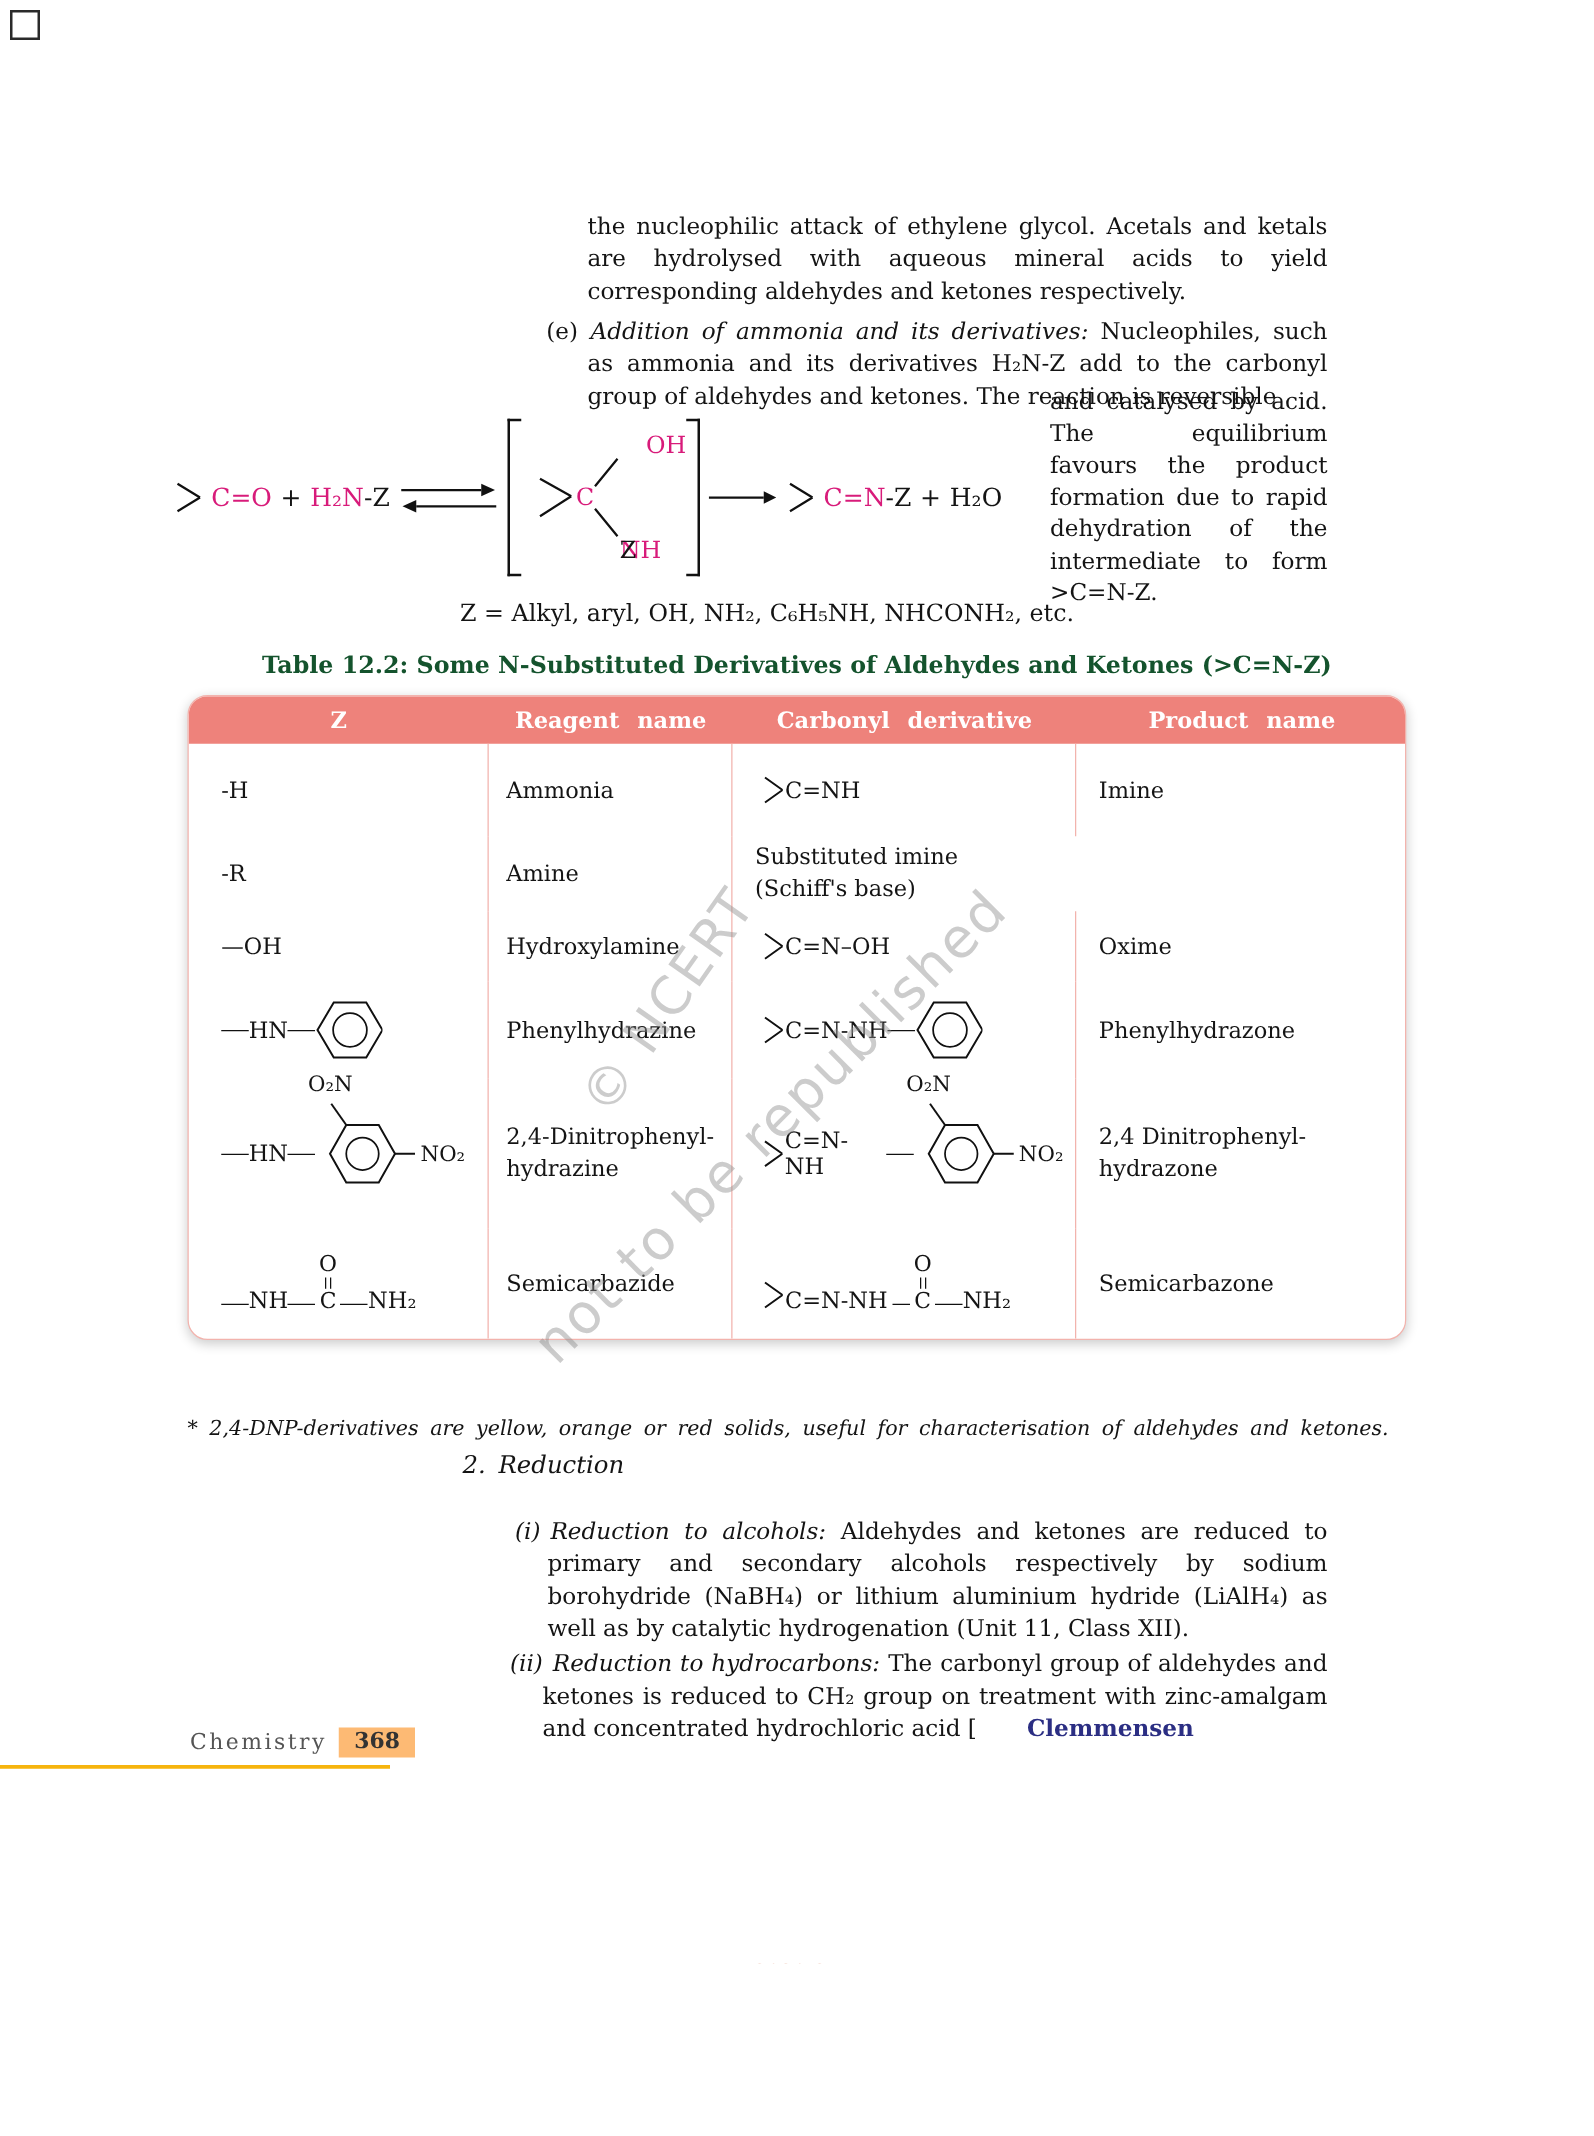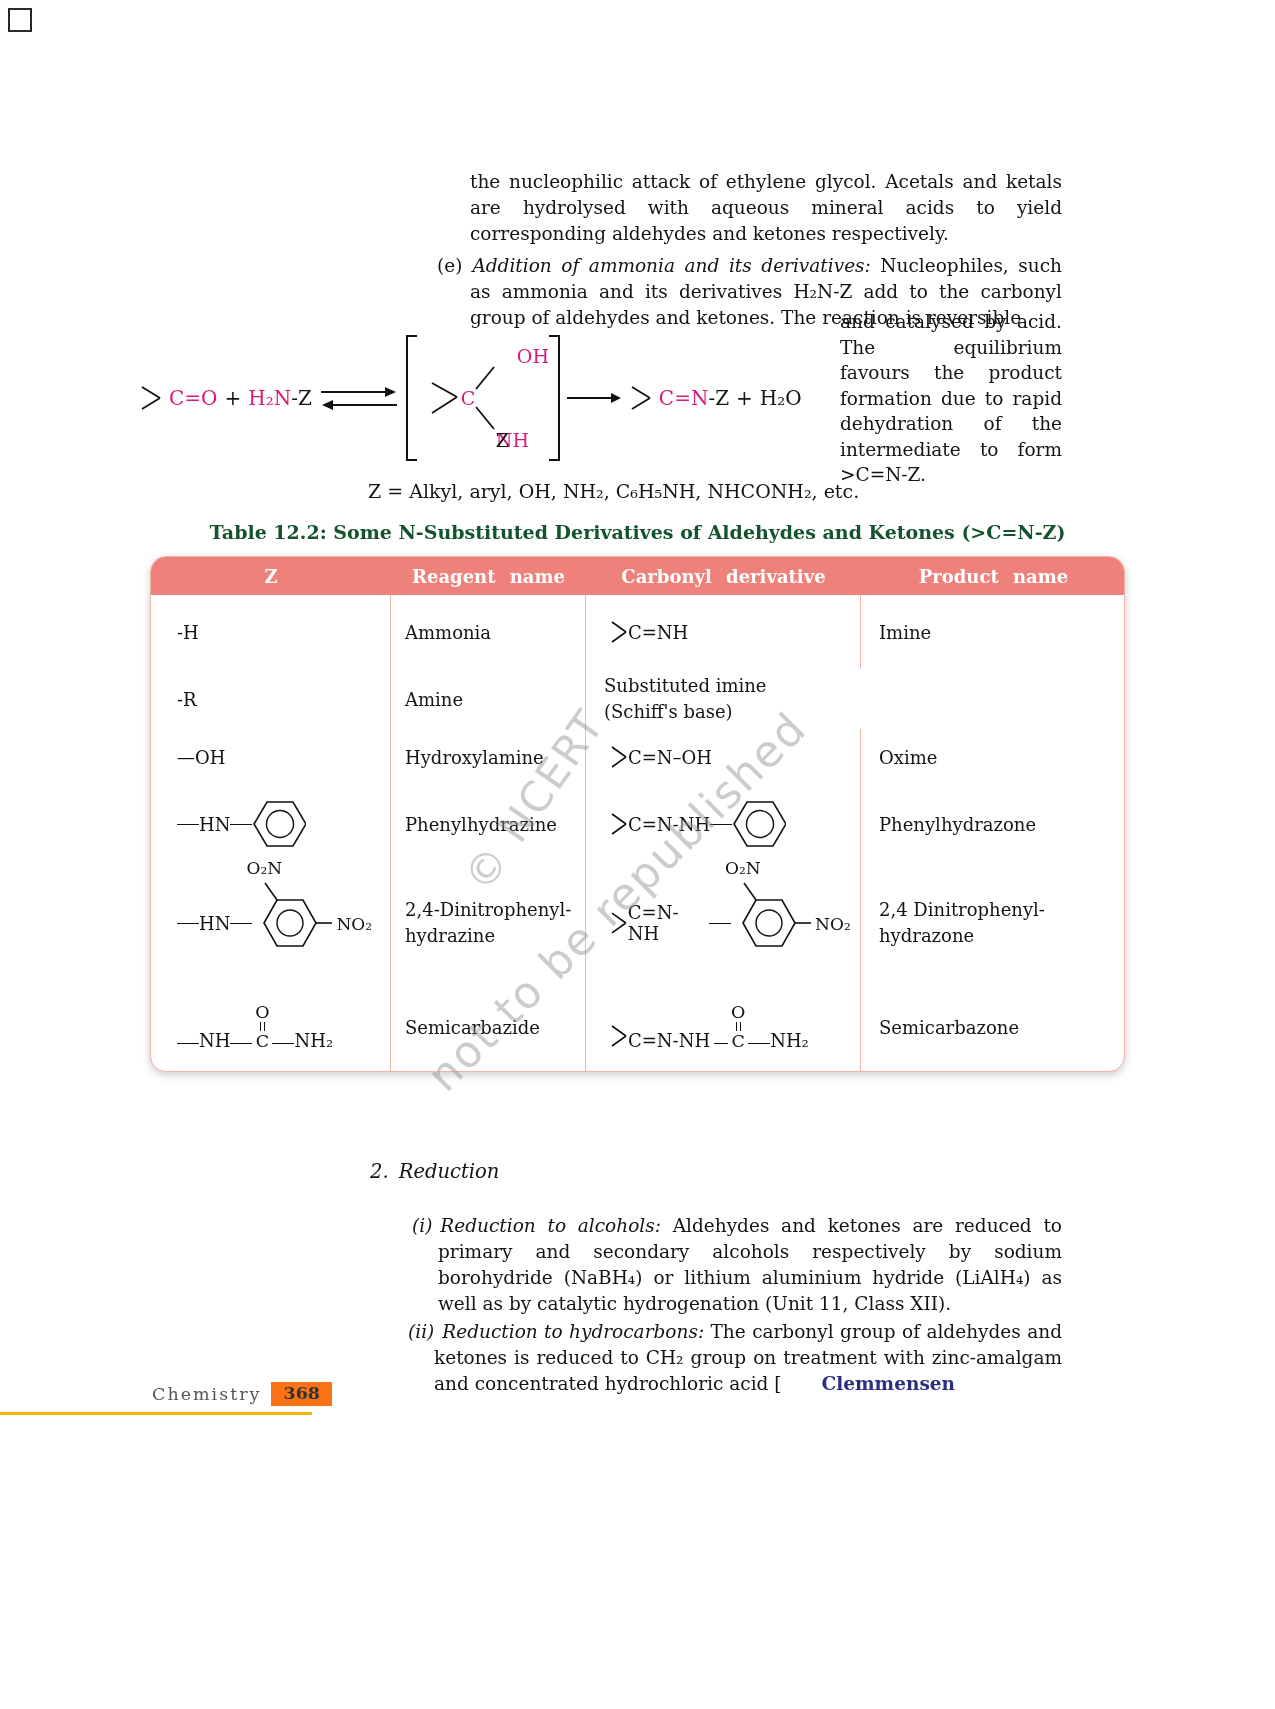--- a/index.html
+++ b/index.html
@@ -66,21 +66,21 @@
   .footnote { position: absolute; left: 150px; top: 1133px; width: 985px; font-style: italic; font-size: 16.5px; word-spacing: 4px; }
   .sec2-head { position: absolute; left: 370px; top: 1160px; font-weight: normal; font-style: italic; font-size: 19.5px; word-spacing: 4px; }
   .item { position: absolute; font-size: 18.5px; line-height: 26px; text-align: justify; padding-left: 26px; text-indent: -26px; }
   .item-i { left: 412px; top: 1194px; width: 650px; }
   .item-ii { left: 408px; top: 1300px; width: 654px; }
   .item-label { margin-right: 8px; font-style: italic; }
   .clem { font-weight: bold; color: #2b2e83; margin-left: 40px; }
 
   .footer { position: absolute; left: 152px; top: 1382px; display: flex; align-items: center; gap: 10px; }
   .footer-label { font-size: 17.5px; color: #555; letter-spacing: 2px; }
-  .footer-page { background: #f97316; padding: 1px 12px 3px; font-size: 17.5px; font-weight: bold; color: #333; }
+  .footer-page { background: #fdba74; padding: 1px 12px 3px; font-size: 17.5px; font-weight: bold; color: #333; }
   .footer-rule { position: absolute; left: 0; top: 1412px; width: 312px; height: 3px; background: #f6b40d; }
   .year { position: absolute; left: 0; top: 1568px; width: 100%; text-align: center; font-size: 16.5px; font-family: "DejaVu Sans", sans-serif; color: #c2410c; }
   svg { display: block; }
 </style>
 </head>
 <body>
 
 <div class="page">
 
   <div class="corner"></div>
@@ -311,20 +311,21 @@
         <div class="cell pc last">
             <span>Semicarbazone</span>
           </div>
       </div>
     </div>
 
     <div class="wm1">© NCERT</div>
     <div class="wm2">not to be republished</div>
   </div>
 
+  <div class="footnote">* 2,4-DNP-derivatives are yellow, orange or red solids, useful for characterisation of aldehydes and ketones.</div>
 
   <div class="sec2-head">2. Reduction</div>
 
   <p class="item item-i"><span class="item-label">(i)</span><span class="it">Reduction to alcohols:</span><span> Aldehydes and ketones are reduced to primary and secondary alcohols respectively by sodium borohydride (NaBH₄) or lithium aluminium hydride (LiAlH₄) as well as by catalytic hydrogenation (Unit 11, Class XII).</span></p>
 
   <p class="item item-ii"><span class="item-label">(ii)</span><span class="it">Reduction to hydrocarbons:</span><span> The carbonyl group of aldehydes and ketones is reduced to CH₂ group on treatment with zinc-amalgam and concentrated hydrochloric acid [</span><span class="clem">Clemmensen</span></p>
 
   <div class="footer">
     <span class="footer-label">Chemistry</span>
     <span class="footer-page">368</span>

